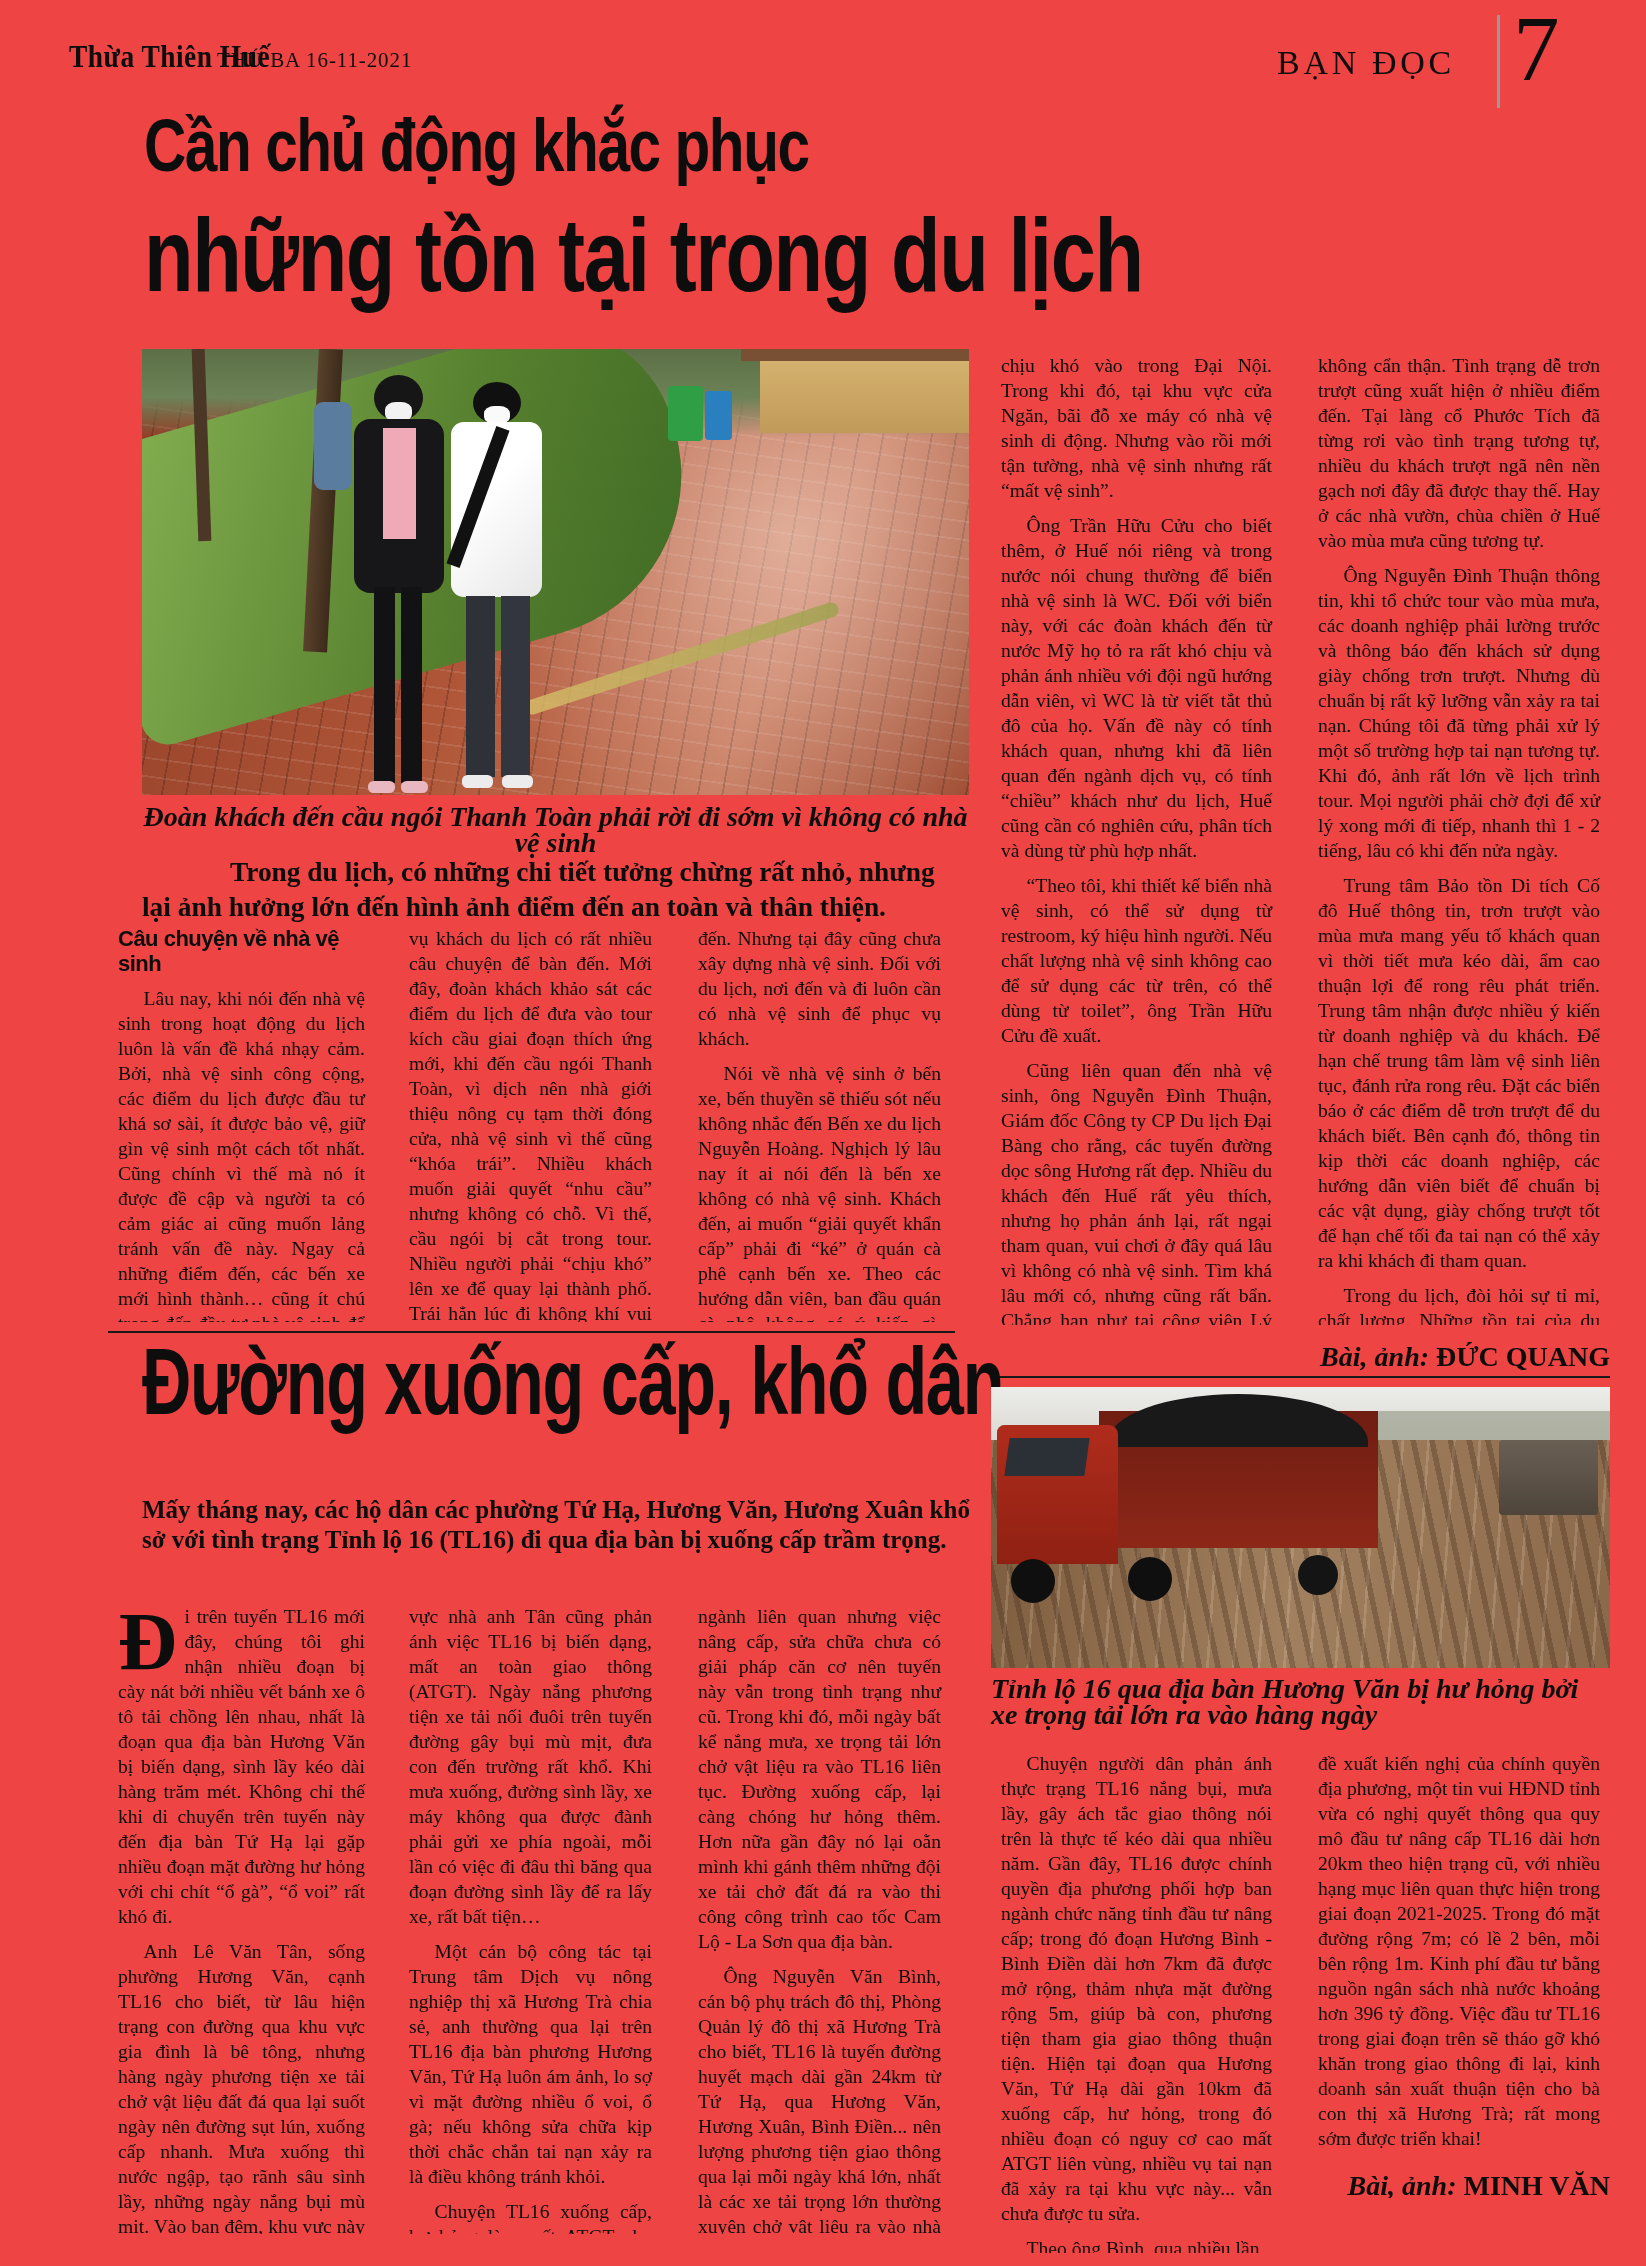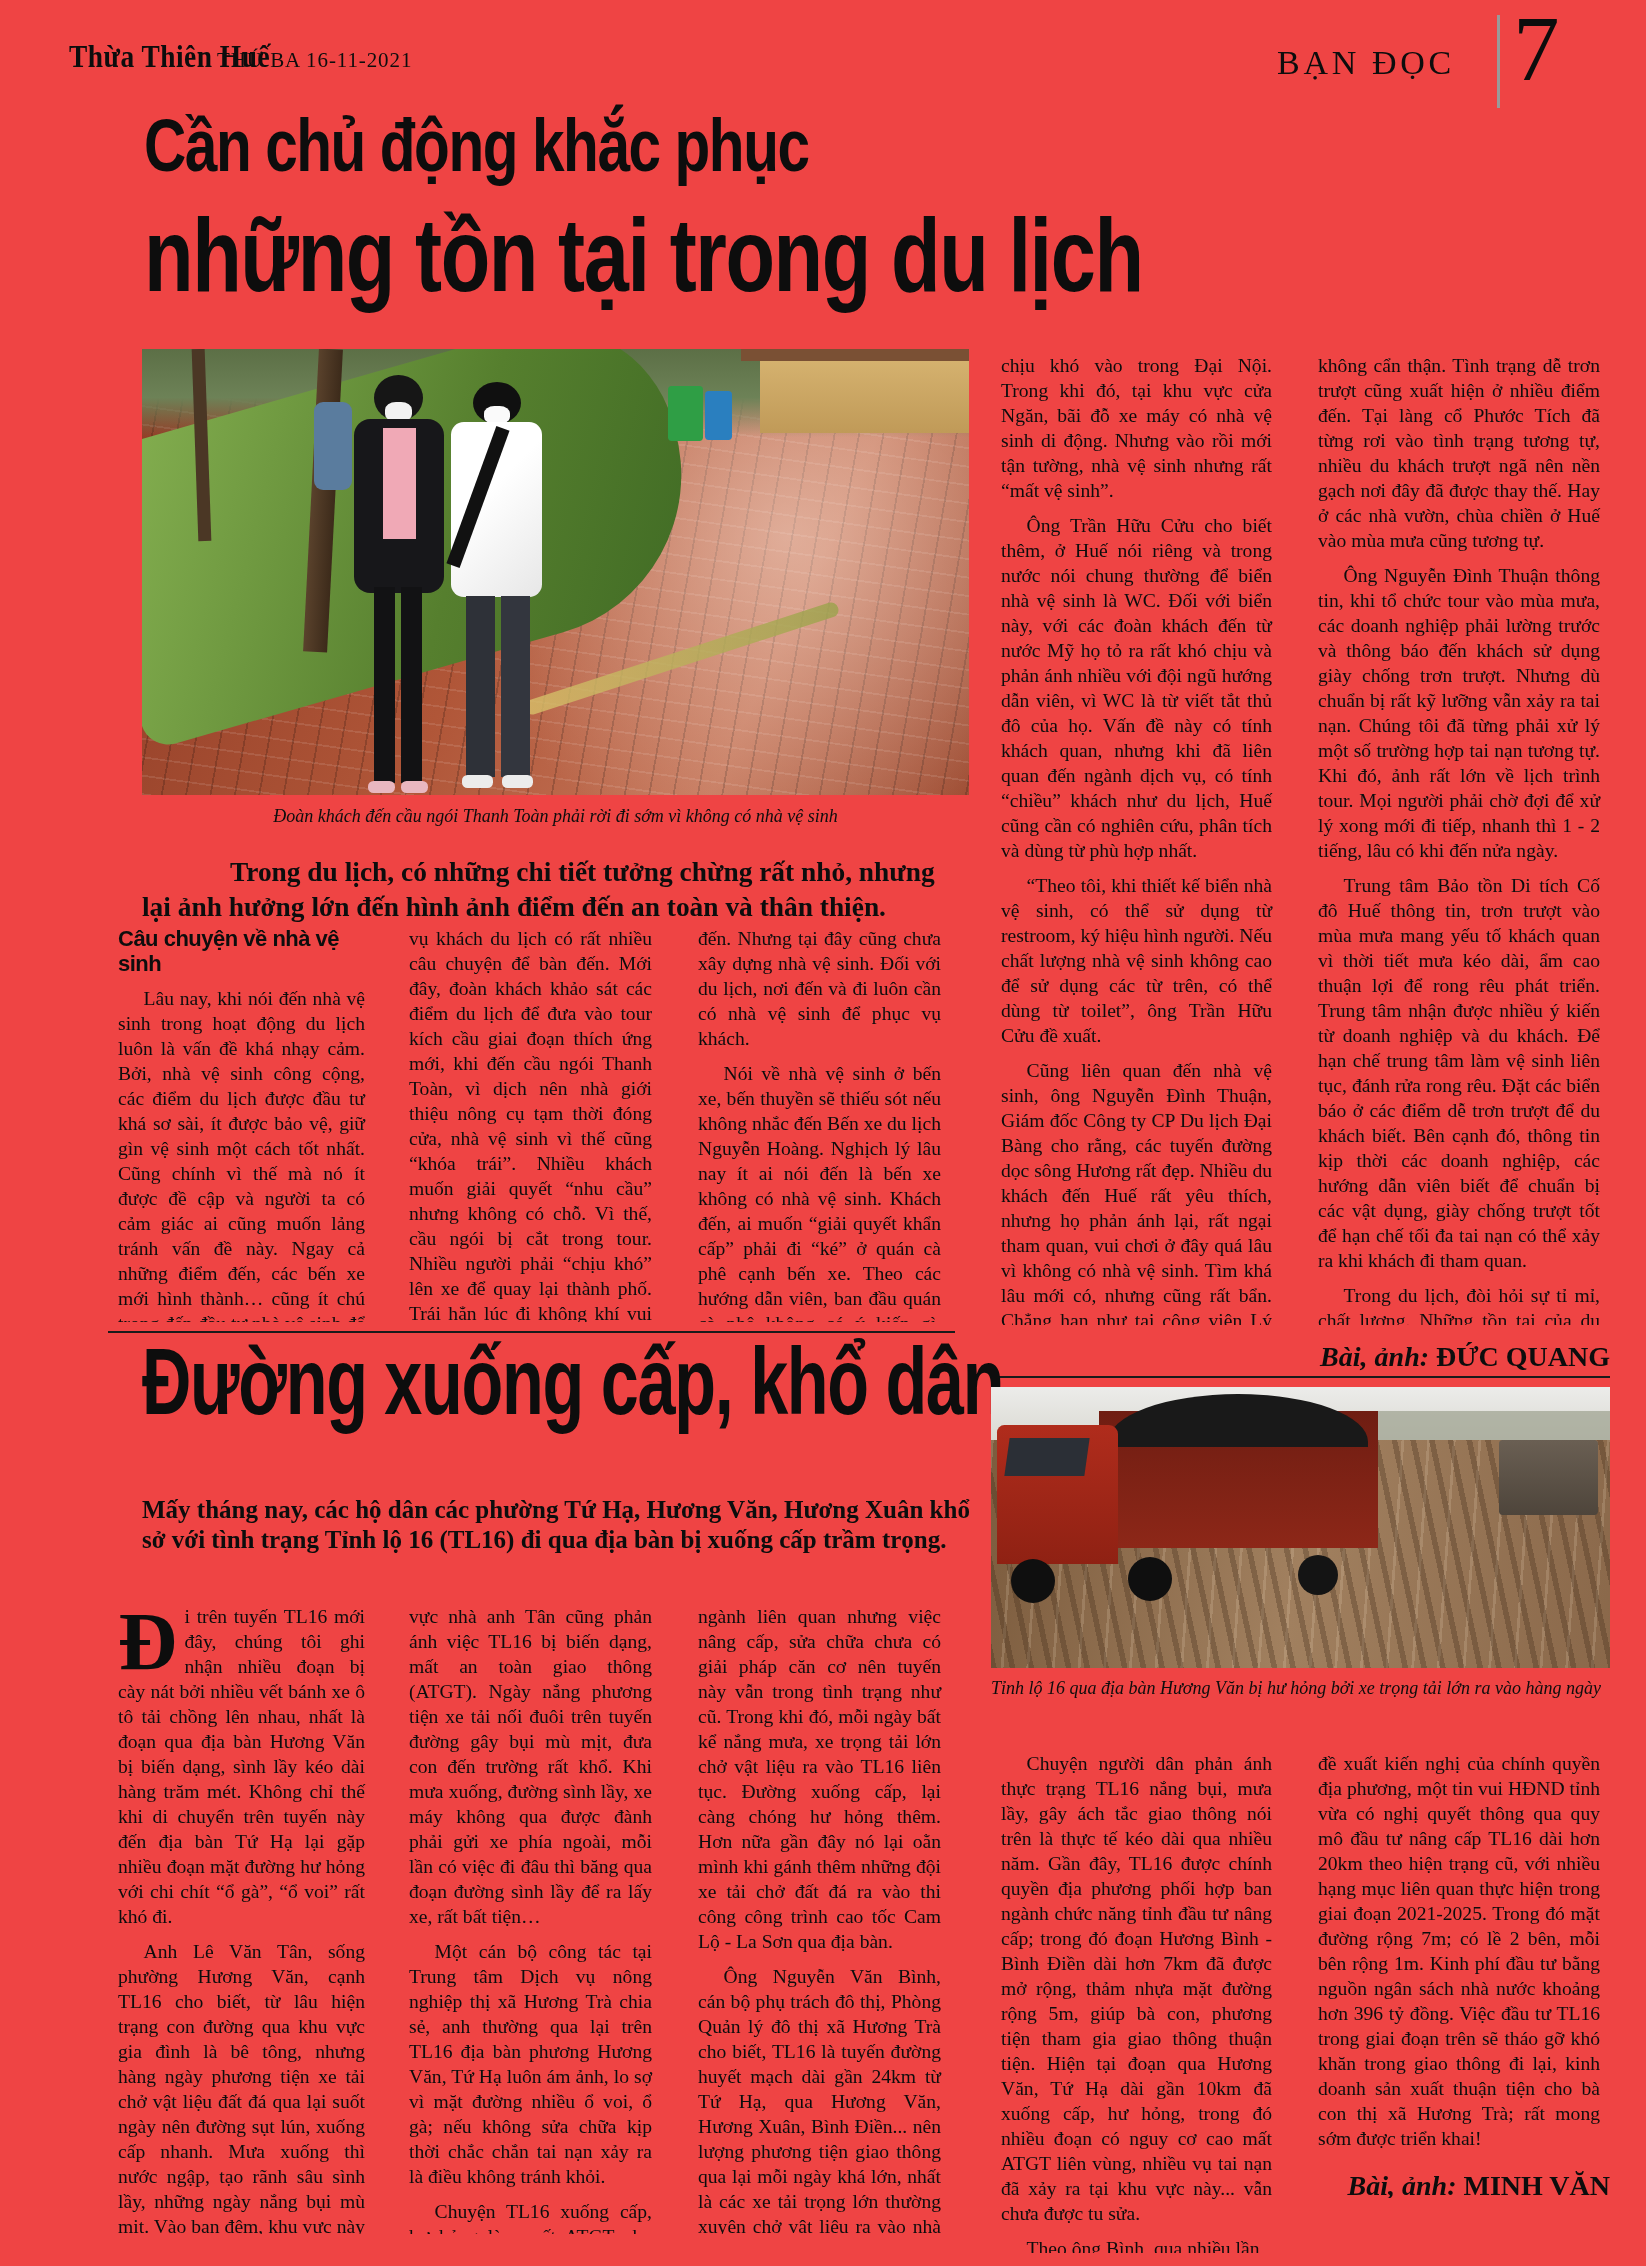--- a/index.html
+++ b/index.html
@@ -81,21 +81,21 @@
   .p2-coal{left:117px;top:7.3px;width:260px;height:53px;border-radius:50% 50% 0 0/90% 90% 0 0;background:#191919;}
   .p2-cab{left:5.5px;top:38px;width:121px;height:139px;border-radius:7.3px 9.1px 0 0;
     background:linear-gradient(#b02c1c,#8f2113);}
   .p2-windshield{left:16.4px;top:51px;width:80px;height:38px;transform:skewX(-8deg);background:#2b2f36;}
   .p2-wheel1{left:20px;top:172px;width:44px;height:44px;border-radius:50%;background:#0f0f0f;}
   .p2-wheel2{left:137px;top:170px;width:44px;height:44px;border-radius:50%;background:#0f0f0f;}
   .p2-wheel3{left:307px;top:168px;width:40px;height:40px;border-radius:50%;background:#141414;}
   .p2-truck2{left:508px;top:53px;width:99px;height:75px;border-radius:3.7px;
     background:linear-gradient(#6a5f53,#4e453b);}
   
-  .caption{position:absolute;font-style:italic;font-weight:normal;font-size:18px;line-height:25.6px;}
+  .caption{position:absolute;font-style:italic;font-weight:bold;font-size:28px;line-height:25.6px;}
   .caption1{left:142px;top:804px;width:827px;text-align:center;}
   .caption2{left:991px;top:1676px;width:619px;text-align:left;}
   .lead{position:absolute;left:142px;top:855px;width:828px;font-weight:bold;
         font-size:27.4px;line-height:35px;text-indent:88px;}
   .standfirst{position:absolute;left:142px;top:1495px;width:830px;font-weight:bold;
         font-size:25px;line-height:30px;}
   
   .col{position:absolute;text-align:justify;font-size:19.6px;line-height:25px;overflow:hidden;}
   .col p{margin:10px;text-indent:25.6px;}
   .col p.noind{text-indent:0;}

